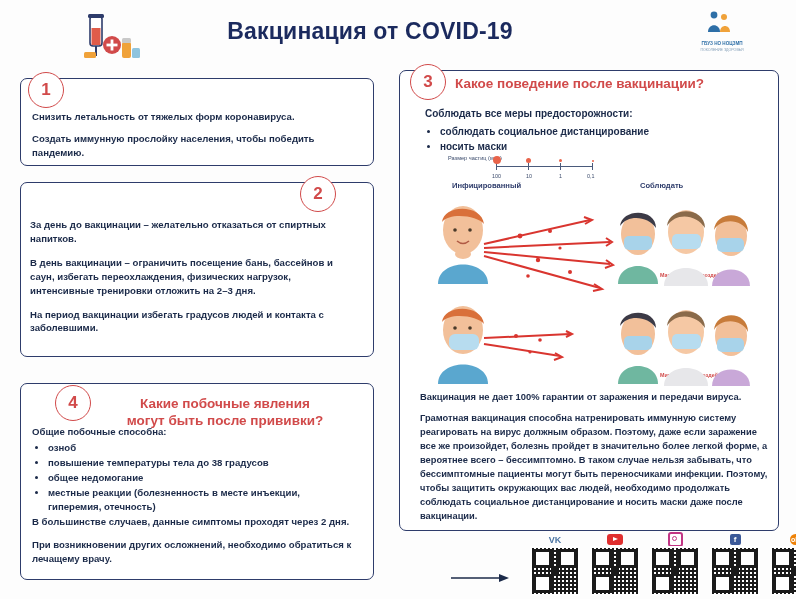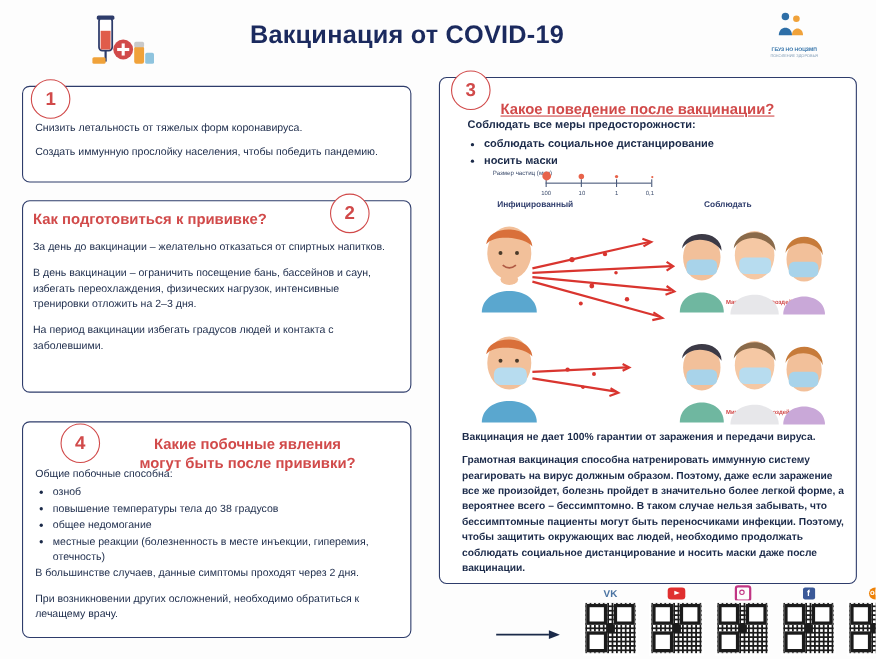--- a/index.html
+++ b/index.html
@@ -56,25 +56,25 @@
   .bg2{left:300px;top:176px;}
   .bg3{left:410px;top:64px;}
   .bg4{left:55px;top:385px;}
 
   .head{
     color:#d14a4a;font-weight:bold;font-size:13.5px;line-height:1.25;
     position:absolute;
   }
   .h1{left:70px;top:87px;width:270px;}
   .h2{left:30px;top:192px;width:250px;}
-  .h3{left:455px;top:92px;width:310px;text-decoration:underline;}
+  .h3{left:455px;top:76px;width:310px;}
   .h4{left:100px;top:396px;width:250px;text-align:center;}
 
   .body-txt{
-    position:absolute;font-size:9.6px;line-height:1.45;color:#1b2a49;font-weight:normal;
+    position:absolute;font-size:9.6px;line-height:1.45;color:#1b2a49;font-weight:bold;
   }
   .t1{left:32px;top:110px;width:320px;}
   .t1 p{margin:0 0 8px 0;}
   .t2{left:30px;top:218px;width:325px;}
   .t2 p{margin:0 0 10px 0;}
   .t4{left:32px;top:425px;width:320px;}
   .t4 p{margin:0 0 9px 0;}
   .t4 ul{margin:2px 0 2px 0;padding-left:16px;}
   .t4 li{margin:0 0 1px 0;}
 
@@ -181,21 +181,20 @@
 
   <div class="block b1"></div>
   <div class="badge bg1">1</div>
   <div class="body-txt t1">
     <p>Снизить летальность от тяжелых форм коронавируса.</p>
     <p>Создать иммунную прослойку населения, чтобы победить пандемию.</p>
   </div>
 
   <div class="block b2"></div>
   <div class="badge bg2">2</div>
-  <div class="head h2">Как подготовиться к прививке?</div>
   <div class="body-txt t2">
     <p>За день до вакцинации – желательно отказаться от спиртных напитков.</p>
     <p>В день вакцинации – ограничить посещение бань, бассейнов и саун, избегать переохлаждения, физических нагрузок, интенсивные тренировки отложить на 2–3 дня.</p>
     <p>На период вакцинации избегать градусов людей и контакта с заболевшими.</p>
   </div>
 
   <div class="block b4"></div>
   <div class="badge bg4">4</div>
   <div class="head h4">
     <span>Какие побочные явления</span><br>

